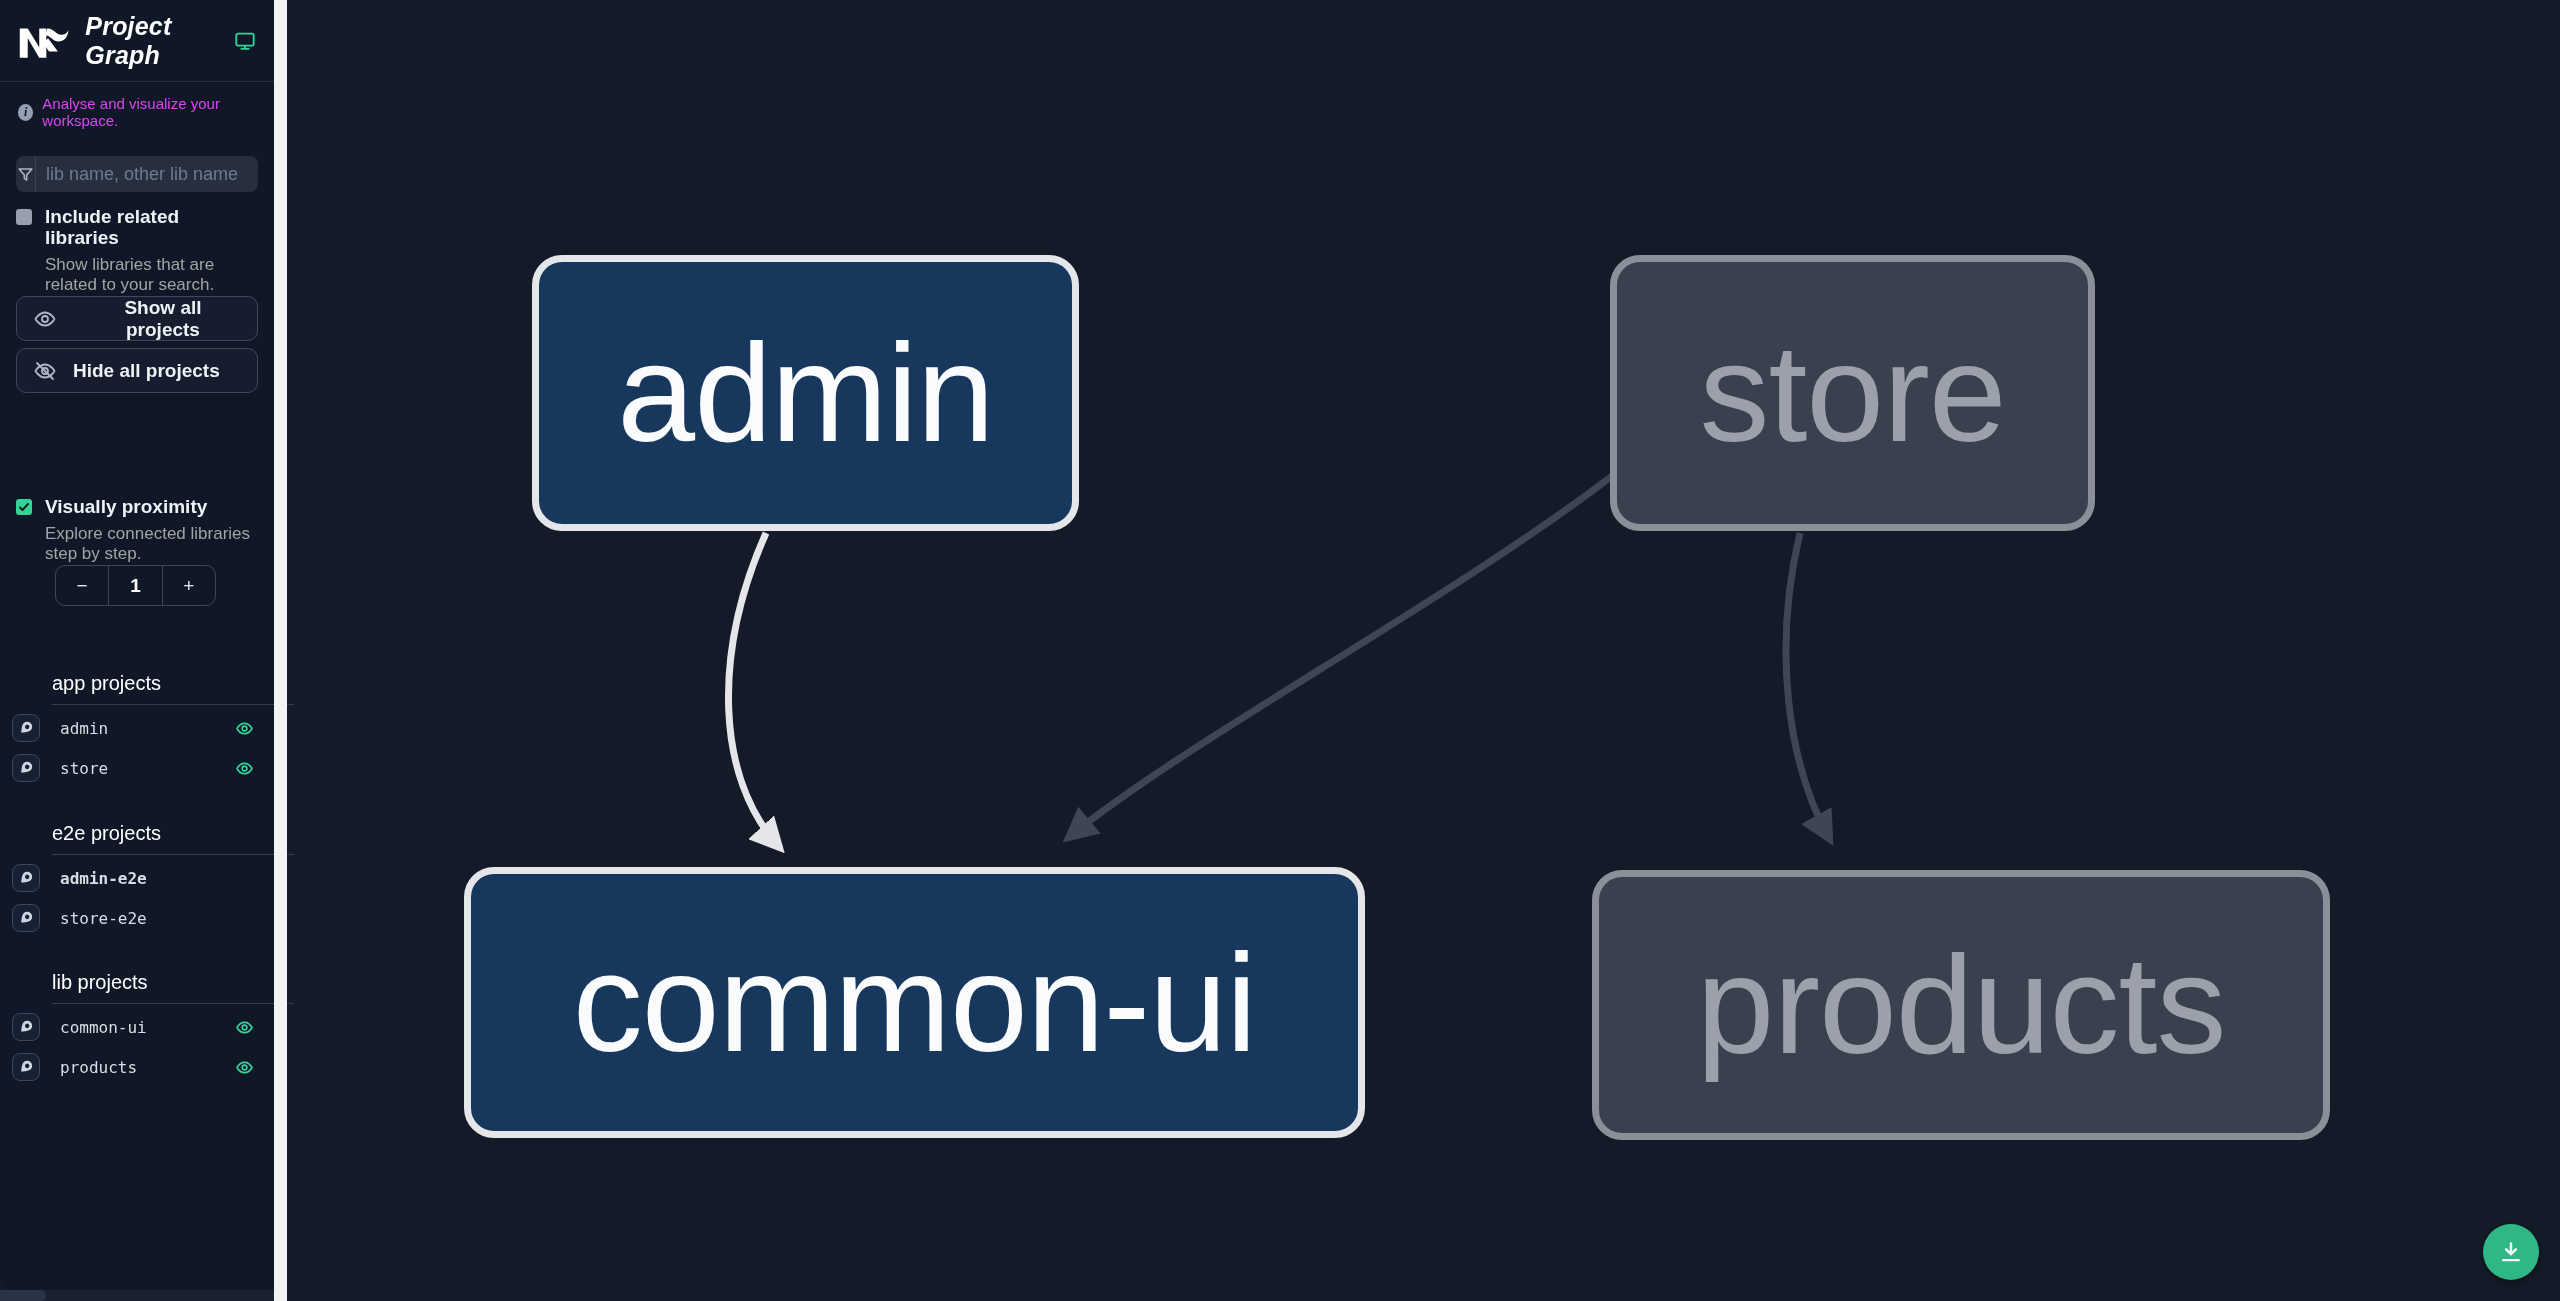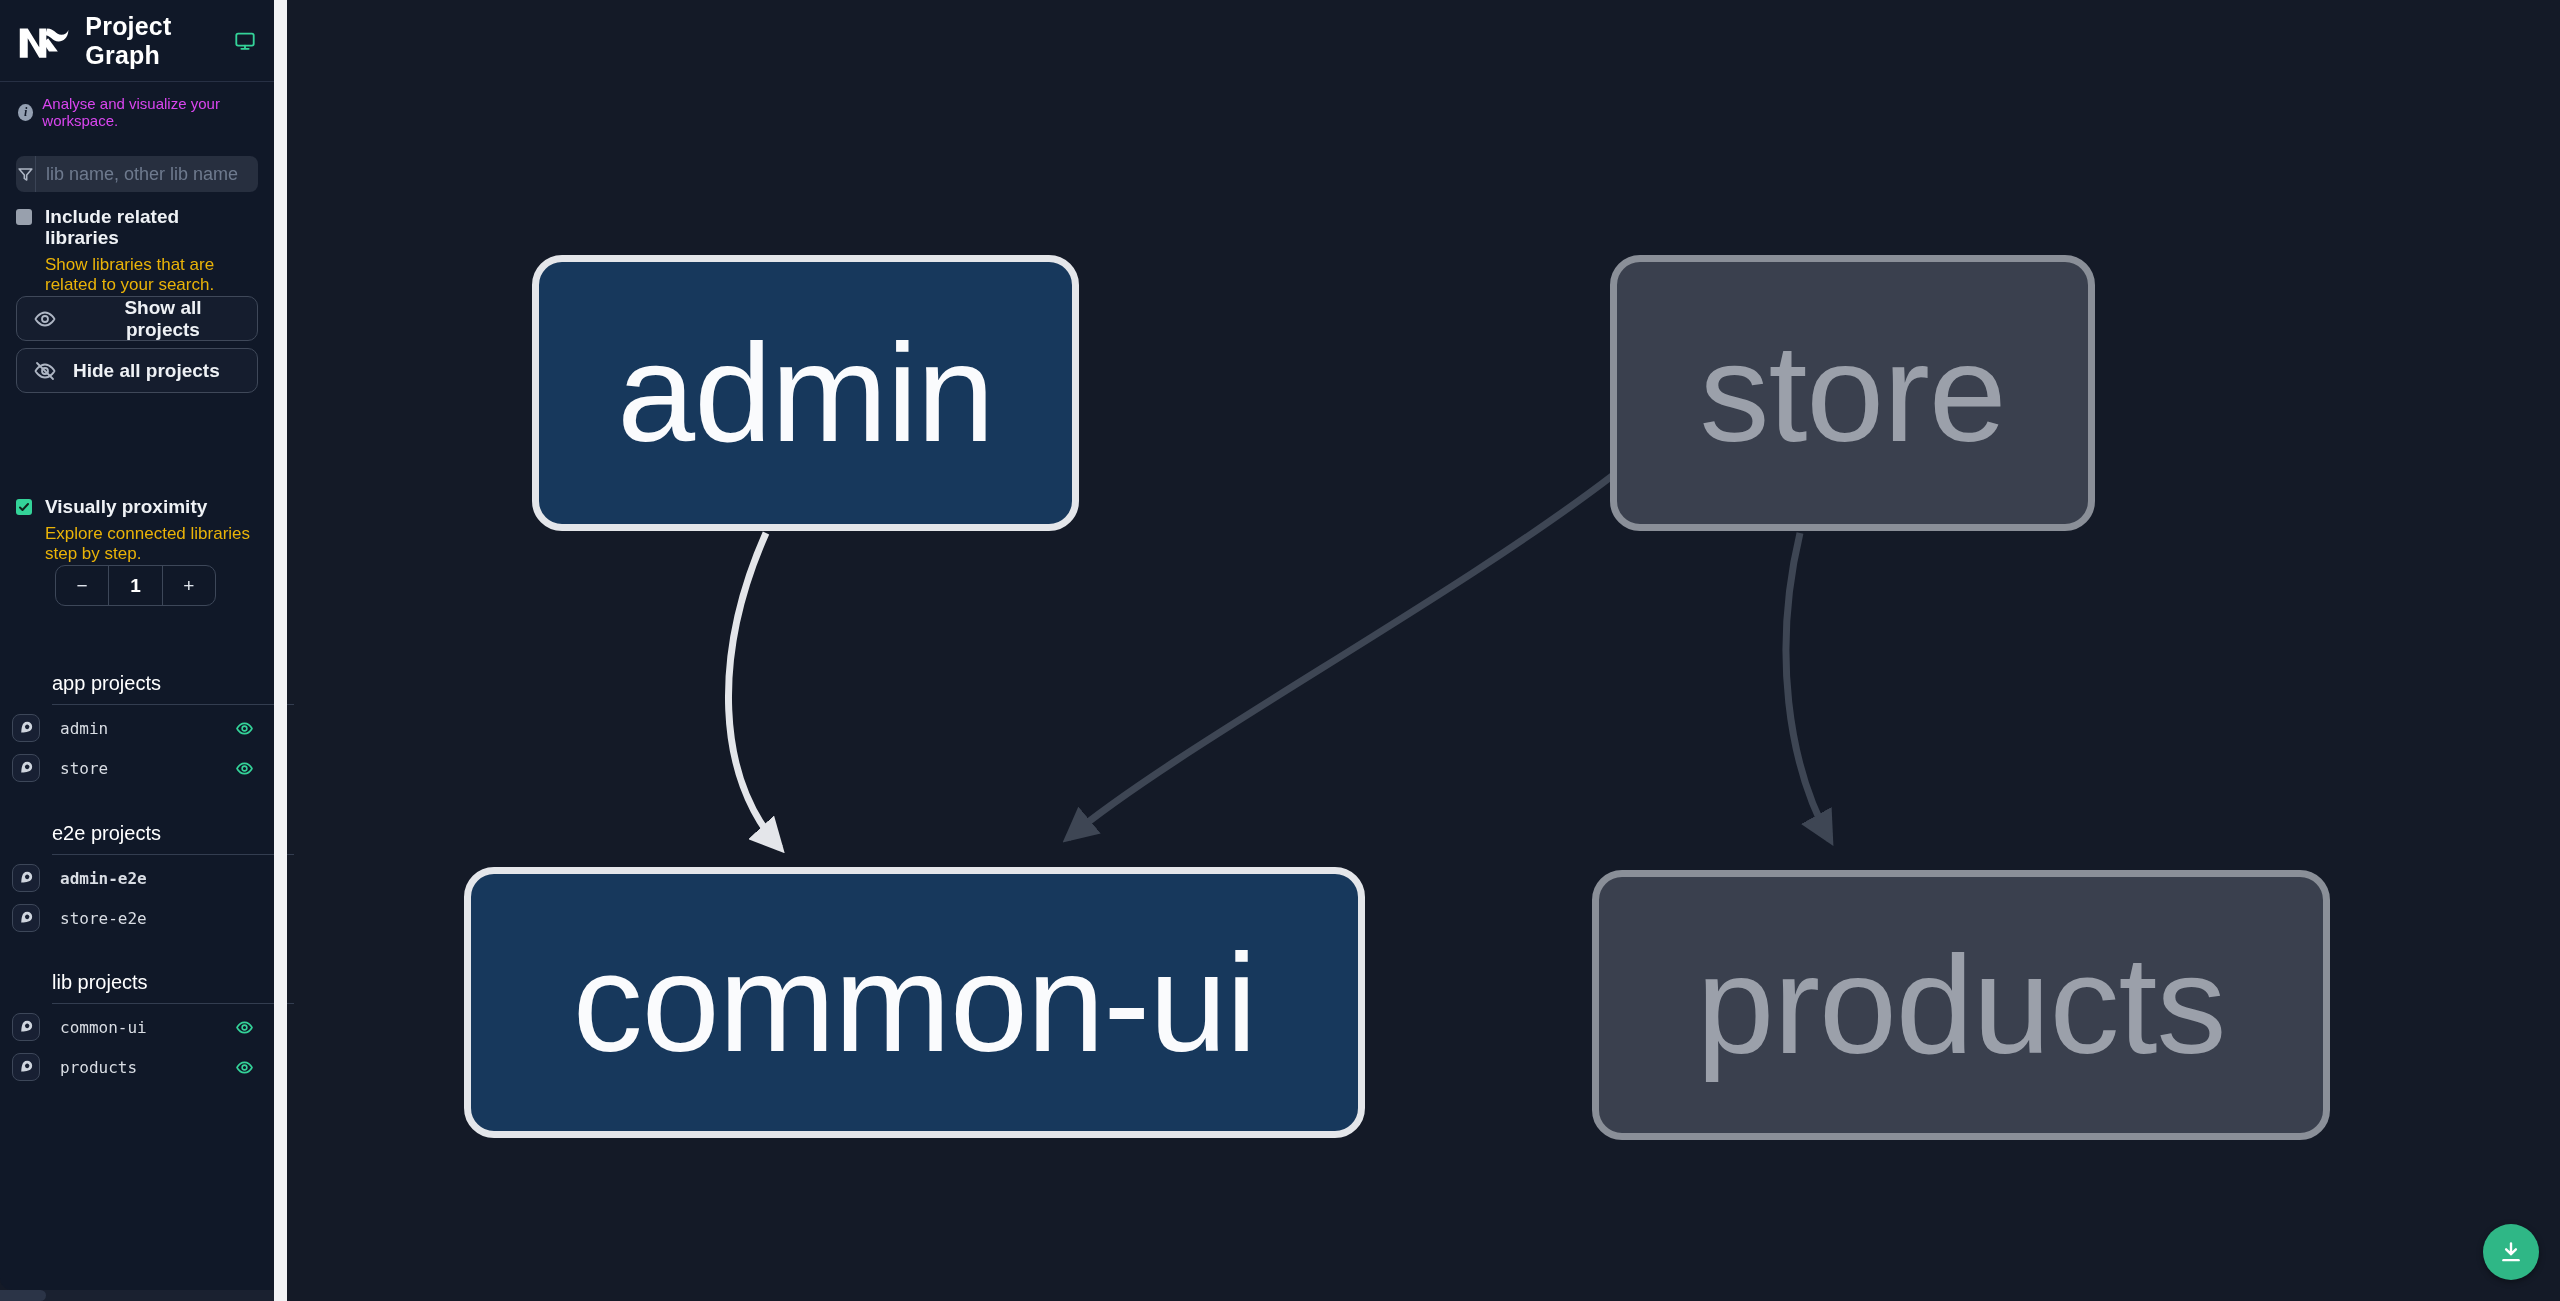--- a/index.html
+++ b/index.html
@@ -27,21 +27,21 @@
   .h-scroll-thumb {
     position:absolute; left:0; bottom:0; width:46px; height:11px;
     background:#2b3447; border-radius:0 6px 6px 0; z-index:5;
   }
 
   .sb-header {
     position:absolute; left:0; top:0; width:100%; height:82px;
     display:flex; align-items:center; padding:0 18px;
     border-bottom:1px solid #273044;
   }
-  .sb-title { font-size:25px; font-weight:700; color:#ffffff; margin-left:16px; letter-spacing:.2px; }
+  .sb-title { font-size:25px; font-weight:700; color:#ffffff; margin-left:16px; letter-spacing:.2px;font-style:italic; }
   .monitor-icon { margin-left:auto; display:flex; }
 
   .tagline-row {
     position:absolute; left:18px; top:95px; display:flex; align-items:center; gap:9px;
   }
   .info-icon {
     width:17px; height:17px; border-radius:50%; background:#94a0b2;
     color:#101828; font-size:12px; font-weight:700; font-family:"Liberation Serif", serif;
     display:flex; align-items:center; justify-content:center; font-style:italic;
   }
@@ -64,21 +64,21 @@
   .cb-row { position:absolute; left:16px; width:242px; }
   .cb-line { display:flex; align-items:flex-start; gap:13px; }
   .cb {
     width:16px; height:16px; border-radius:3px; flex:0 0 16px; margin-top:2px;
     display:flex; align-items:center; justify-content:center;
   }
   .cb-gray { background:#98a0ad; }
   .cb-white { background:#ffffff; }
   .cb-checked { background:#34d399; }
   .cb-label { font-size:19px; font-weight:600; color:#eef1f5; line-height:1.1; }
-  .cb-desc { font-size:17px; color:#eab308; line-height:20px; margin-top:6px; width:206px; }
+  .cb-desc { font-size:17px; color:#a3a3a3; line-height:20px; margin-top:6px; width:206px; }
   .cb-body { flex:1; }
 
   .sb-btn {
     position:absolute; left:16px; width:242px; height:45px;
     border:1px solid #3f4859; border-radius:10px; background:#151d2e;
     display:flex; align-items:center; gap:16px; padding:0 16px;
     font-size:19px; font-weight:600; color:#eef1f5; cursor:pointer;
   }
 
   .counter {

